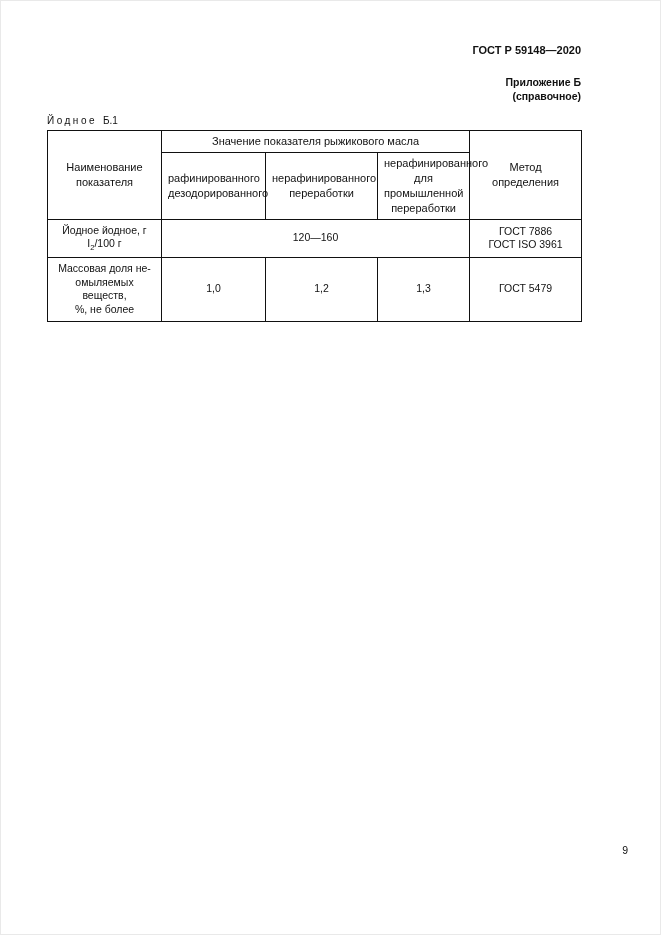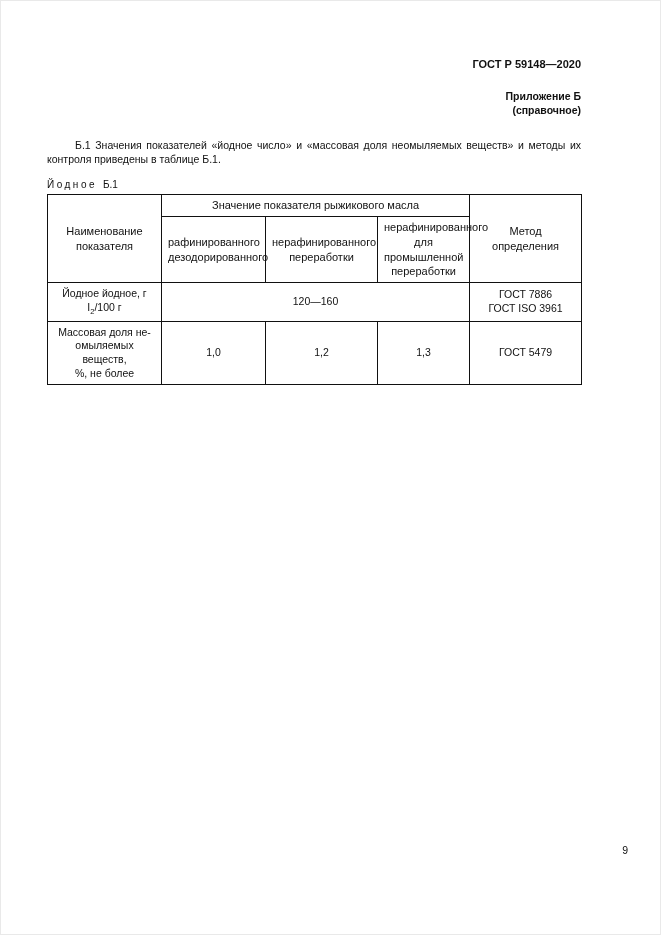--- a/index.html
+++ b/index.html
@@ -13,21 +13,21 @@
     position: relative;
     box-shadow: inset 0 0 0 1px #e9e9e9;
   }
   .content {
     position: absolute;
     left: 47px;
     top: 0;
     width: 534px;
   }
   .doc-number {
-    padding-top: 58px;
+    padding-top: 44px;
     text-align: right;
     font-weight: 700;
     font-size: 11px;
   }
   .appendix {
     margin-top: 20px;
     text-align: right;
     font-weight: 700;
     font-size: 10.5px;
     line-height: 1.3;
@@ -96,21 +96,20 @@
 <div class="content">
 
   <div class="doc-number">ГОСТ Р 59148—2020</div>
 
   <div class="appendix">
     <div>Приложение Б</div>
     <div>(справочное)</div>
   </div>
 
 
-  <div class="paragraph">Б.1 Значения показателей «йодное число» и «массовая доля неомыляемых веществ» и методы их контроля приведены в таблице Б.1.</div>
 
   <div class="table-caption">
     <span class="caption-word">Йодное</span><span>Б.1</span>
   </div>
 
   <table class="gost">
     <colgroup>
       <col style="width:114px">
       <col style="width:104px">
       <col style="width:112px">

